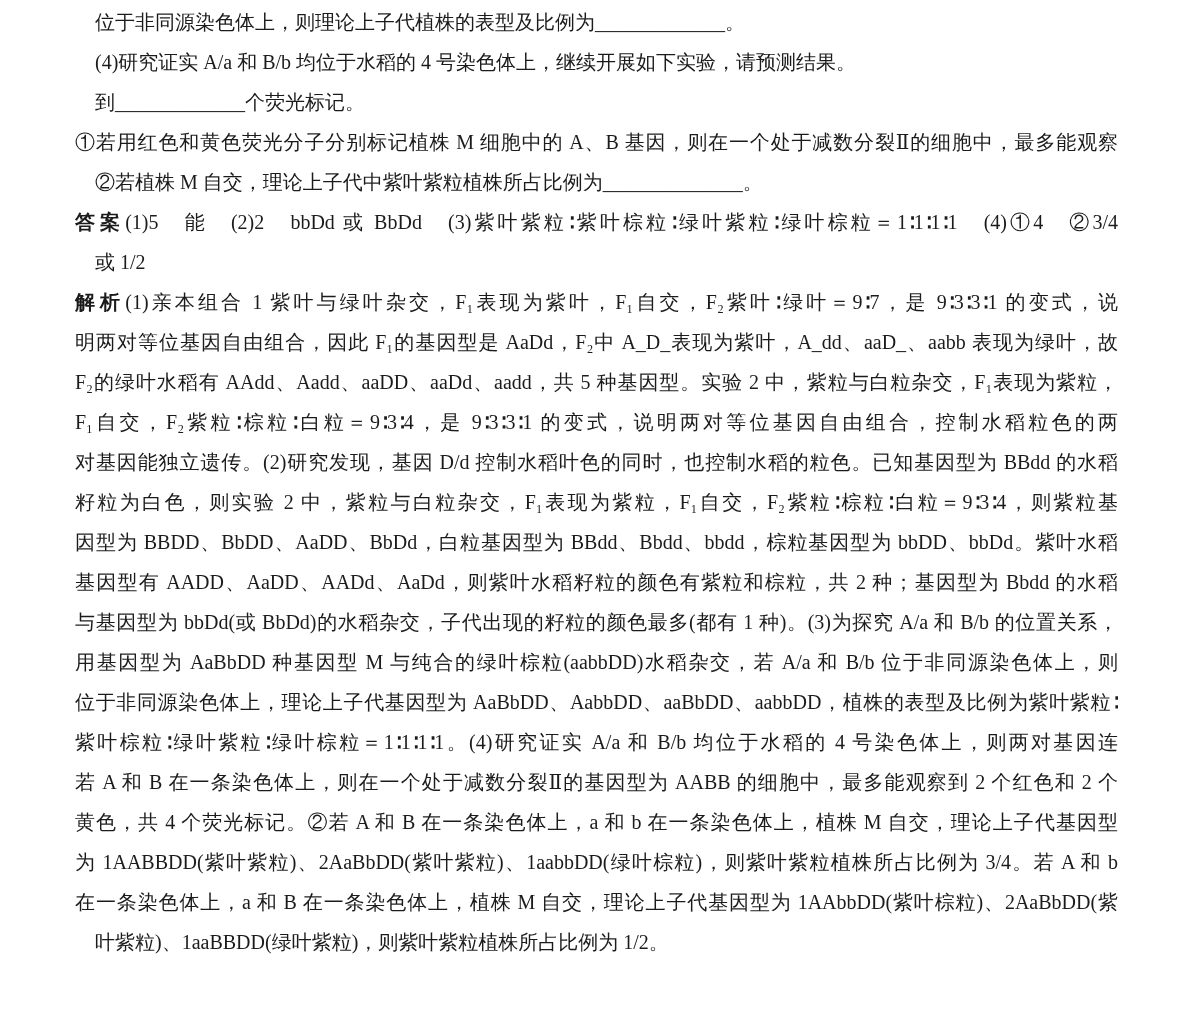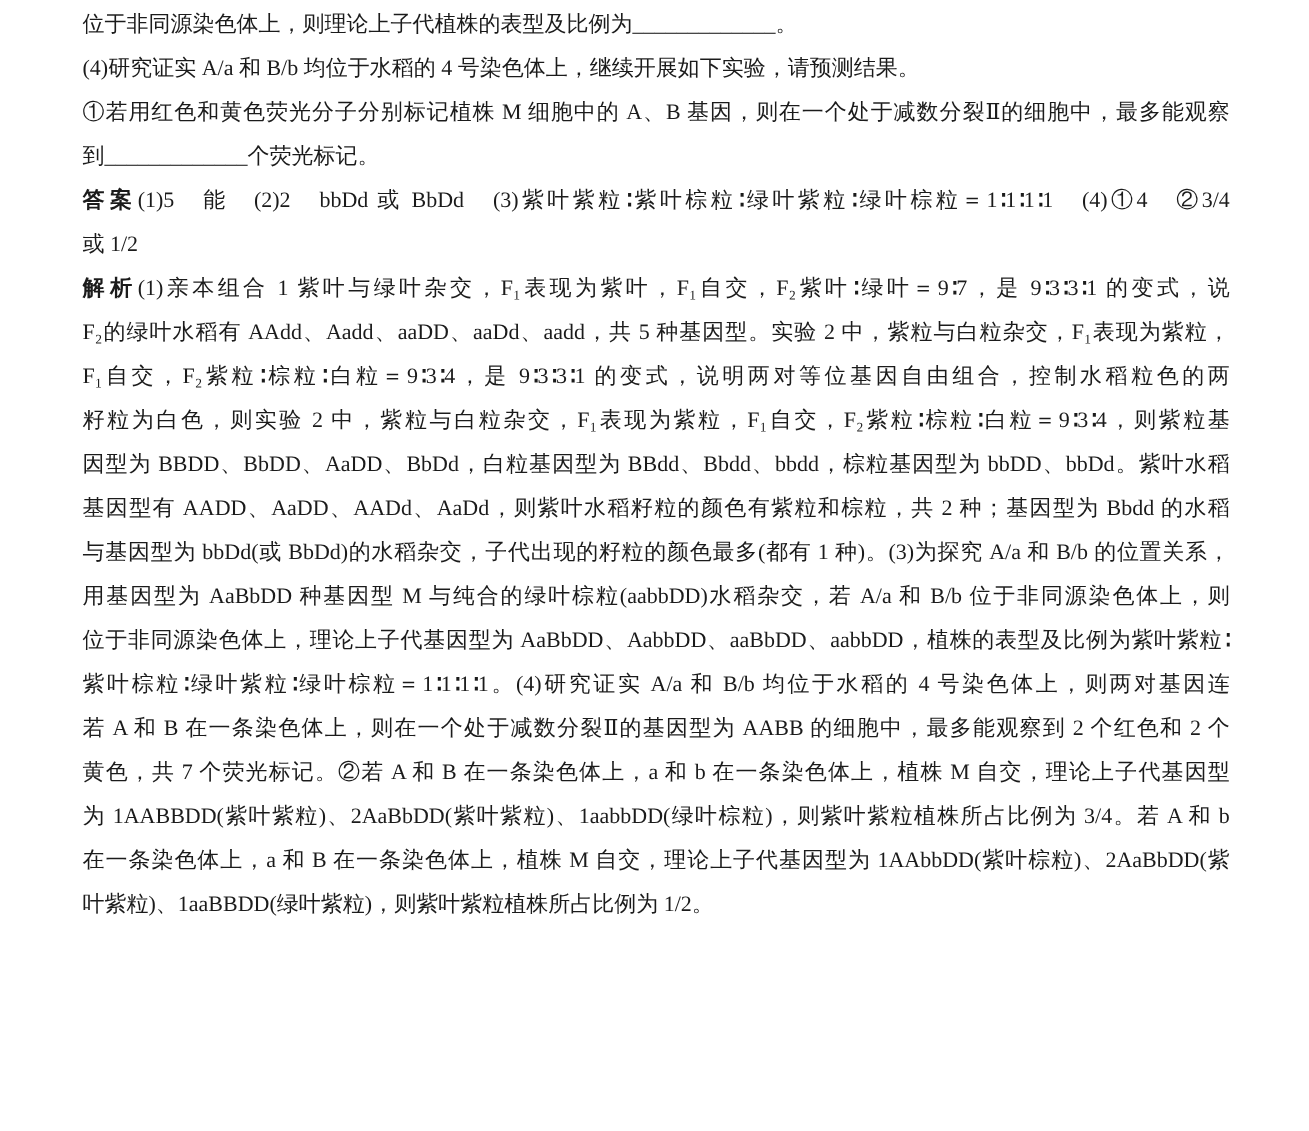--- a/index.html
+++ b/index.html
@@ -26,49 +26,53 @@
     height: 40px;
     line-height: 40px;
     overflow: hidden;
     text-align: justify;
     text-align-last: justify;
     white-space: normal;
   }
   .line.last {
     text-align: right;
     text-align-last: left;
+    margin-left: 20px;
   }
   .lbl {
     font-family: Liberation Sans, sans-serif;
     font-weight: bold;
     letter-spacing: 2px;
   }
 </style>
 </head>
 <body>
 
 <div class="page">
 
   <div class="line last">位于非同源染色体上，则理论上子代植株的表型及比例为_____________。</div>
   <div class="line last">(4)研究证实 A/a 和 B/b 均位于水稻的 4 号染色体上，继续开展如下实验，请预测结果。</div>
+  <div class="line last">到_____________个荧光标记。</div>
   <div class="line j">①若用红色和黄色荧光分子分别标记植株 M 细胞中的 A、B 基因，则在一个处于减数分裂Ⅱ的细胞中，最多能观察</div>
-  <div class="line last">到_____________个荧光标记。</div>
+  <div class="line last">②若植株 M 自交，理论上子代中紫叶紫粒植株所占比例为______________。</div>
 
   <div class="line j"><span class="lbl">答案</span><span>(1)5　能　(2)2　bbDd 或 BbDd　(3)紫叶紫粒∶紫叶棕粒∶绿叶紫粒∶绿叶棕粒＝1∶1∶1∶1　(4)①4　②3/4</span></div>
   <div class="line last">或 1/2</div>
 
   <div class="line j"><span class="lbl">解析</span><span>(1)亲本组合 1 紫叶与绿叶杂交，F₁表现为紫叶，F₁自交，F₂紫叶∶绿叶＝9∶7，是 9∶3∶3∶1 的变式，说</span></div>
+  <div class="line j">明两对等位基因自由组合，因此 F₁的基因型是 AaDd，F₂中 A_D_表现为紫叶，A_dd、aaD_、aabb 表现为绿叶，故</div>
   <div class="line j">F₂的绿叶水稻有 AAdd、Aadd、aaDD、aaDd、aadd，共 5 种基因型。实验 2 中，紫粒与白粒杂交，F₁表现为紫粒，</div>
   <div class="line j">F₁自交，F₂紫粒∶棕粒∶白粒＝9∶3∶4，是 9∶3∶3∶1 的变式，说明两对等位基因自由组合，控制水稻粒色的两</div>
+  <div class="line j">对基因能独立遗传。(2)研究发现，基因 D/d 控制水稻叶色的同时，也控制水稻的粒色。已知基因型为 BBdd 的水稻</div>
   <div class="line j">籽粒为白色，则实验 2 中，紫粒与白粒杂交，F₁表现为紫粒，F₁自交，F₂紫粒∶棕粒∶白粒＝9∶3∶4，则紫粒基</div>
   <div class="line j">因型为 BBDD、BbDD、AaDD、BbDd，白粒基因型为 BBdd、Bbdd、bbdd，棕粒基因型为 bbDD、bbDd。紫叶水稻</div>
   <div class="line j">基因型有 AADD、AaDD、AADd、AaDd，则紫叶水稻籽粒的颜色有紫粒和棕粒，共 2 种；基因型为 Bbdd 的水稻</div>
   <div class="line j">与基因型为 bbDd(或 BbDd)的水稻杂交，子代出现的籽粒的颜色最多(都有 1 种)。(3)为探究 A/a 和 B/b 的位置关系，</div>
   <div class="line j">用基因型为 AaBbDD 种基因型 M 与纯合的绿叶棕粒(aabbDD)水稻杂交，若 A/a 和 B/b 位于非同源染色体上，则</div>
   <div class="line j">位于非同源染色体上，理论上子代基因型为 AaBbDD、AabbDD、aaBbDD、aabbDD，植株的表型及比例为紫叶紫粒∶</div>
   <div class="line j">紫叶棕粒∶绿叶紫粒∶绿叶棕粒＝1∶1∶1∶1。(4)研究证实 A/a 和 B/b 均位于水稻的 4 号染色体上，则两对基因连</div>
   <div class="line j">若 A 和 B 在一条染色体上，则在一个处于减数分裂Ⅱ的基因型为 AABB 的细胞中，最多能观察到 2 个红色和 2 个</div>
-  <div class="line j">黄色，共 7 个荧光标记。②若 A 和 B 在一条染色体上，a 和 b 在一条染色体上，植株 M 自交，理论上子代基因型</div>
+  <div class="line j">黄色，共 4 个荧光标记。②若 A 和 B 在一条染色体上，a 和 b 在一条染色体上，植株 M 自交，理论上子代基因型</div>
   <div class="line j">为 1AABBDD(紫叶紫粒)、2AaBbDD(紫叶紫粒)、1aabbDD(绿叶棕粒)，则紫叶紫粒植株所占比例为 3/4。若 A 和 b</div>
   <div class="line j">在一条染色体上，a 和 B 在一条染色体上，植株 M 自交，理论上子代基因型为 1AAbbDD(紫叶棕粒)、2AaBbDD(紫</div>
   <div class="line last">叶紫粒)、1aaBBDD(绿叶紫粒)，则紫叶紫粒植株所占比例为 1/2。</div>
 
 </div>
 
 </body></html>

